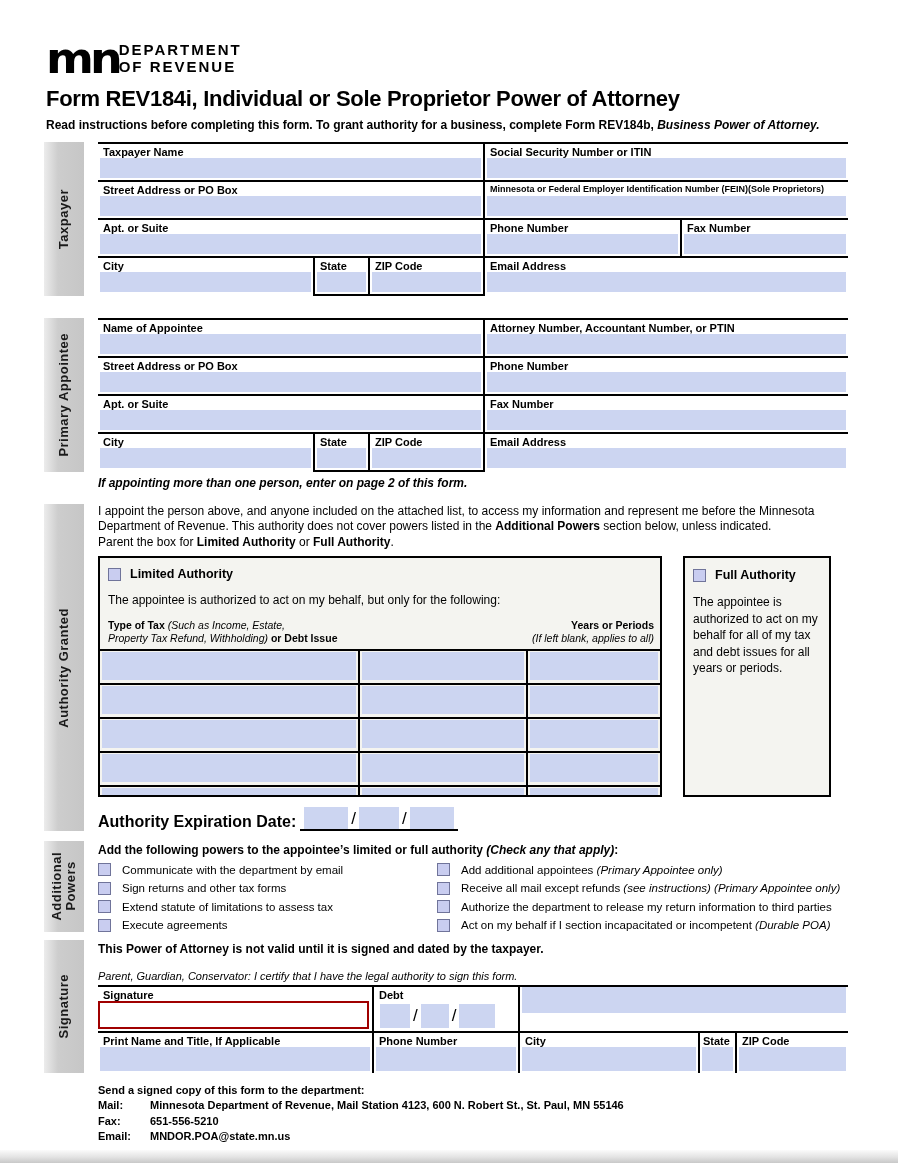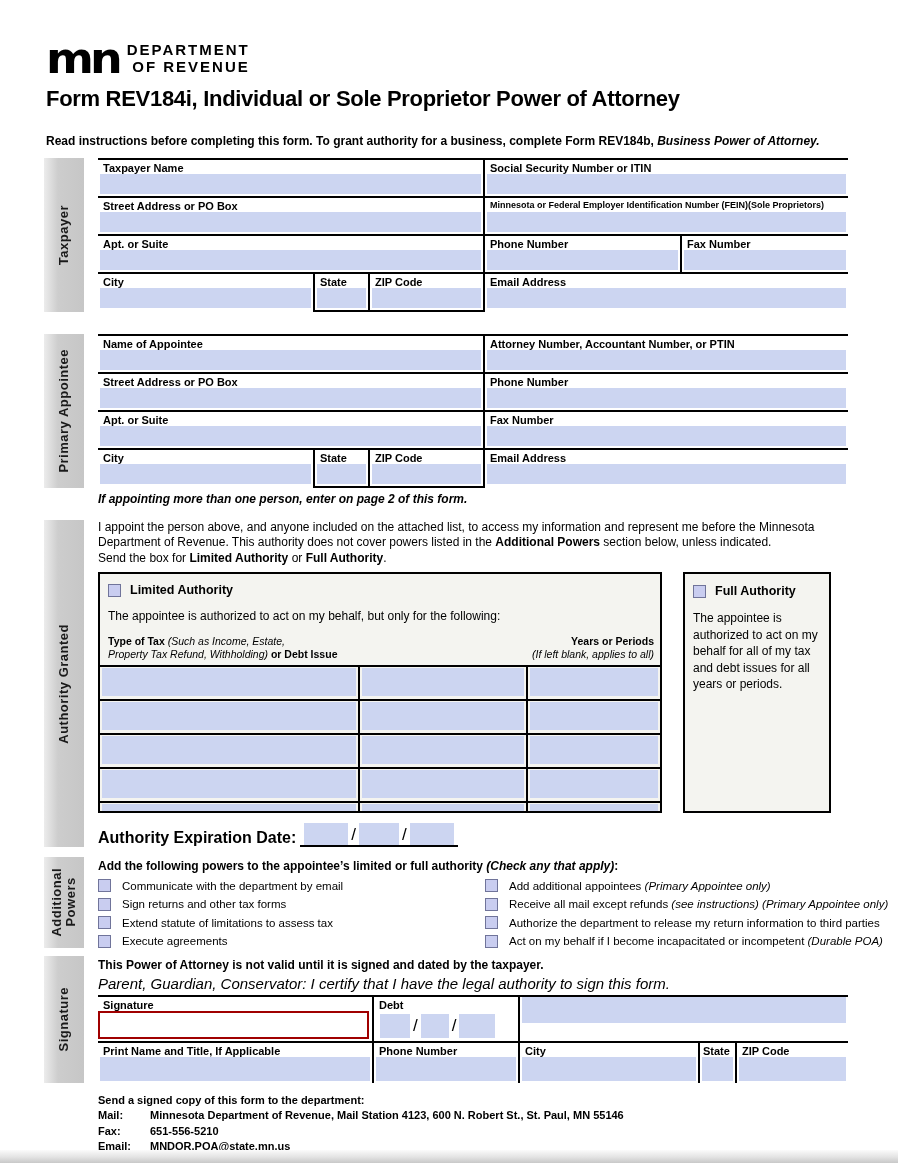--- a/index.html
+++ b/index.html
@@ -5,26 +5,26 @@
   * { margin:0; padding:0; box-sizing:border-box; }
   html,body { background:#fff; }
   body {
     width:898px; height:1163px; position:relative; overflow:hidden;
     font-family:"Liberation Sans", sans-serif; color:#000;
   }
   .page { position:absolute; inset:0; }
 
   
   .hdr { margin:40px 44px 0 46px; }
-  .logo-row { display:flex; align-items:center; gap:8px;text-align:right; }
+  .logo-row { display:flex; align-items:center; gap:0; }
   .mn-logo { font-family:"DejaVu Sans", sans-serif; font-weight:900; font-size:46px;
              letter-spacing:-4px; line-height:0.8; transform:scaleY(0.92); }
   .dept { font-weight:bold; font-size:15px; letter-spacing:2px; line-height:1.15; }
   .form-title { font-size:22px; font-weight:bold; margin-top:9px; letter-spacing:-0.3px; }
-  .form-instr { font-size:12px; font-weight:bold; margin-top:22px; }
+  .form-instr { font-size:12px; font-weight:bold; margin-top:6px; }
   .form-instr .it { font-style:italic; }
 
   
   .section { display:flex; margin-left:44px; margin-right:50px; }
   .side-label { flex:0 0 40px; background:linear-gradient(90deg,#ececec 0%,#cdcdcd 35%,#c6c6c6 100%);
                 display:flex; align-items:center; justify-content:center; }
   .side-label span { writing-mode:vertical-rl; transform:rotate(180deg);
                      font-weight:bold; font-size:13px; letter-spacing:0.5px; color:#1a1a1a;
                      text-align:center; line-height:1.1; }
   .sec-body { flex:0 0 750px; margin-left:14px; }
@@ -64,31 +64,31 @@
   .trow.stub .tcell-fill { height:7px; margin:1px 2px 0 2px; }
   .exp-row { display:flex; align-items:flex-end; margin-top:10px; }
   .exp-label { font-size:16px; font-weight:bold; }
   .date-line { display:flex; align-items:flex-end; border-bottom:2px solid #000;
                margin-left:4px; padding:0 4px; }
   .dbox { background:#ccd5f1; height:22px; }
   .slash { font-size:17px; font-weight:normal; margin:0 3px; line-height:20px; }
 
   
   .ap-header { font-size:12px; font-weight:bold; margin-top:2px; }
-  .ap-cols { display:flex; margin-top:6px;gap:48px; }
+  .ap-cols { display:flex; margin-top:6px; }
   .ap-col { display:flex; flex-direction:column; gap:5.5px; }
   .ap-col.left { width:339px; }
   .ap-col.right { width:411px; }
   .ap-item { display:flex; align-items:center; gap:11px; }
   .ap-item .checkbox { margin-top:0; }
   .ap-text { font-size:11.5px; white-space:nowrap; }
 
   
   .sig-header { font-size:12px; font-weight:bold; margin-top:2px; }
-  .sig-certify { font-size:15px; font-style:italic; margin-top:3px; margin-bottom:3px; }
+  .sig-certify { font-size:11px; font-style:italic; margin-top:14px; margin-bottom:3px; }
   .sig-input { border:2px solid #a00000; background:#fff; height:28px; margin:0 3px 2px 0; }
   .date-cell-boxes { display:flex; align-items:center; padding:3px 4px 2px 6px; }
   .dbox-sm { background:#ccd5f1; height:24px; }
 
   
   .footer-block { margin:10px 0 0 98px; font-size:11px; font-weight:bold; line-height:15.5px; }
   .mail-row { display:flex; }
   .mail-lab { width:52px; }
   .rev { font-size:9px; font-weight:bold; margin:16px 0 0 44px; }
   .bottom-band { position:absolute; left:0; right:0; bottom:0; height:13px;
@@ -230,21 +230,21 @@
     </div>
   </div>
   <div class="note">If appointing more than one person, enter on page 2 of this form.</div>
 
   <div class="section mt14">
     <div class="side-label">
         <span>Authority Granted</span>
       </div>
     <div class="sec-body">
       <div class="auth-intro"><span>I appoint the person above, and anyone included on the attached list, to access my information and represent me before the Minnesota Department of Revenue. This authority does not cover powers listed in the </span><span class="b">Additional Powers</span><span> section below, unless indicated.</span></div>
-      <div class="auth-intro"><span>Send the box for </span><span class="b">Limited Authority</span><span> or </span><span class="b">Full Authority</span><span>.</span></div>
+      <div class="auth-intro"><span>Parent the box for </span><span class="b">Limited Authority</span><span> or </span><span class="b">Full Authority</span><span>.</span></div>
 
       <div class="auth-boxes">
 
         <div class="lim-box">
           <div class="chk-row">
             <div class="checkbox"></div>
             <div class="chk-label">Limited Authority</div>
           </div>
           <div class="lim-desc">The appointee is authorized to act on my behalf, but only for the following:</div>
           <div class="tab-hdr">
@@ -363,21 +363,21 @@
           <div class="ap-item">
             <div class="checkbox"></div>
             <div class="ap-text"><span>Receive all mail except refunds </span><span class="i">(see instructions) (Primary Appointee only)</span></div>
           </div>
           <div class="ap-item">
             <div class="checkbox"></div>
             <div class="ap-text"><span>Authorize the department to release my return information to third parties</span><span class="i"></span></div>
           </div>
           <div class="ap-item">
             <div class="checkbox"></div>
-            <div class="ap-text"><span>Act on my behalf if I become incapacitated or incompetent </span><span class="i">(Durable POA)</span></div>
+            <div class="ap-text"><span>Act on my behalf if I section incapacitated or incompetent </span><span class="i">(Durable POA)</span></div>
           </div>
         </div>
       </div>
     </div>
   </div>
 
   <div class="section mt8">
     <div class="side-label">
         <span>Signature</span>
       </div>

